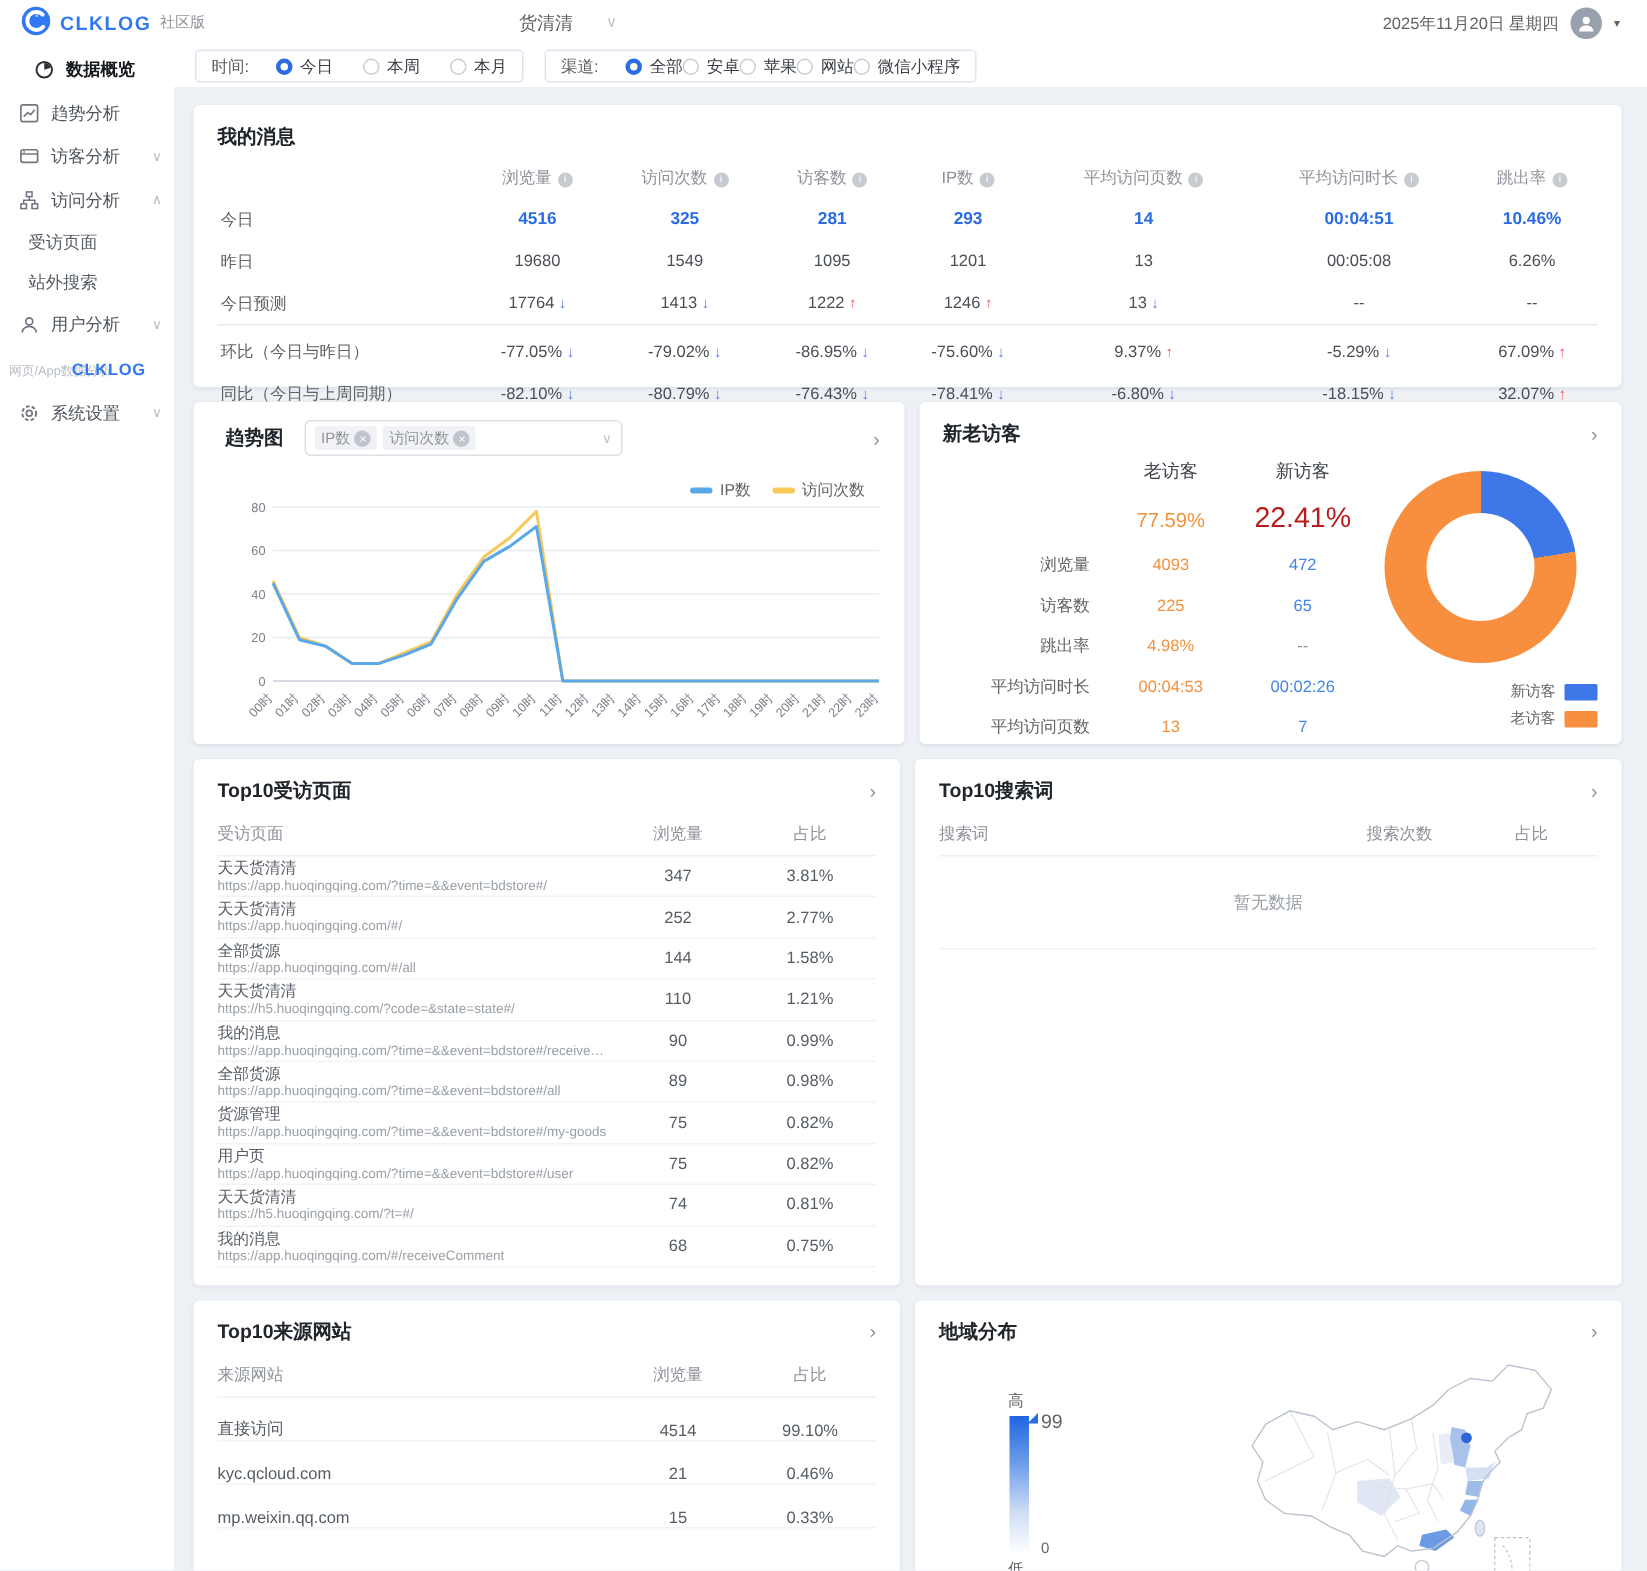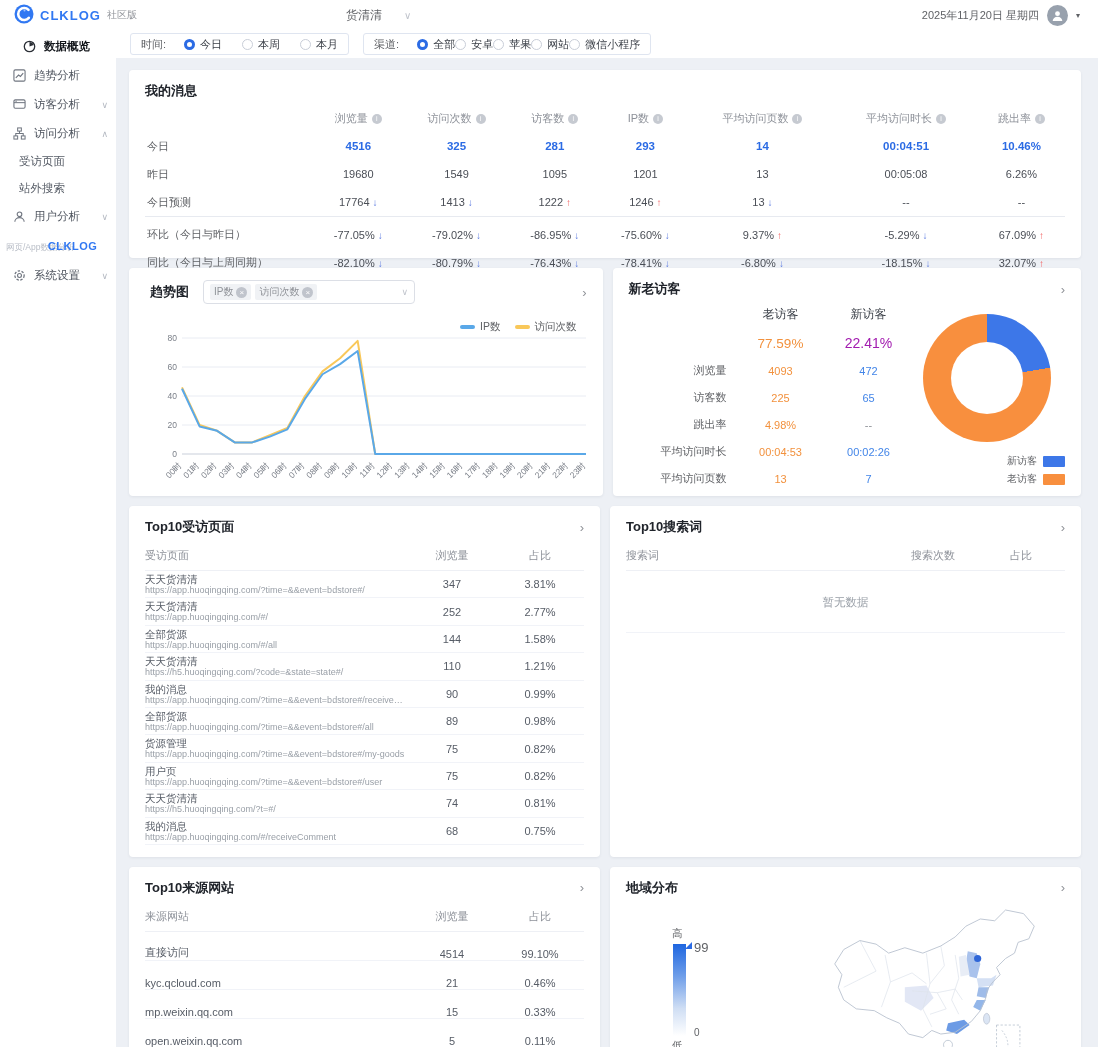--- a/index.html
+++ b/index.html
@@ -74,21 +74,21 @@
 #trend-svg text { font-size:8.5px; fill:#7a7f88; }
 
 
 .visitors-card { position:relative; }
 .vbody { display:flex; margin-top:2px; }
 .vgrid { display:grid; grid-template-columns:102px 88px 88px; margin-left:6px; align-items:center; }
 .vg-cell { padding:6px 2px; font-size:11px; text-align:center; }
 .vg-label { text-align:right; color:#606266; padding-right:10px; }
 .vg-colhead { color:#3a3f47; font-size:12px; }
 .vg-pct-old { color:#F2913D; font-size:13.5px; }
-.vg-pct-new { color:#a21caf; font-size:14px; }
+.vg-pct-new { color:#b91c1c; font-size:19px; }
 .vg-old { color:#F2913D; }
 .vg-new { color:#4285E8; }
 .vg-muted { color:#909399; }
 .donut-wrap { position:absolute; right:30px; top:46px; width:128px; height:128px; }
 .donut { width:128px; height:128px; border-radius:50%; }
 .donut-hole { position:absolute; left:28px; top:28px; width:72px; height:72px; border-radius:50%; background:#fff; }
 .donut-legend { position:absolute; right:16px; bottom:10px; display:flex; flex-direction:column; gap:4px; }
 .dl-item { display:flex; align-items:center; justify-content:flex-end; gap:6px; font-size:10px; color:#606266; }
 .dl-swatch { width:22px; height:11px; border-radius:1px; }
 
@@ -585,25 +585,20 @@
           <div class="src-row">
             <div class="src-name">kyc.qcloud.com</div>
             <div class="pg-col">21</div>
             <div class="pg-col">0.46%</div>
           </div>
           <div class="src-row">
             <div class="src-name">mp.weixin.qq.com</div>
             <div class="pg-col">15</div>
             <div class="pg-col">0.33%</div>
           </div>
-          <div class="src-row">
-            <div class="src-name">open.weixin.qq.com</div>
-            <div class="pg-col">5</div>
-            <div class="pg-col">0.11%</div>
-          </div>
         </div>
     </section>
 
     <section class="card">
       <div class="card-head">
         <span class="card-title">地域分布</span>
         <span class="head-arrow">›</span>
       </div>
       <div class="region-body">
         <div class="map-legend">

